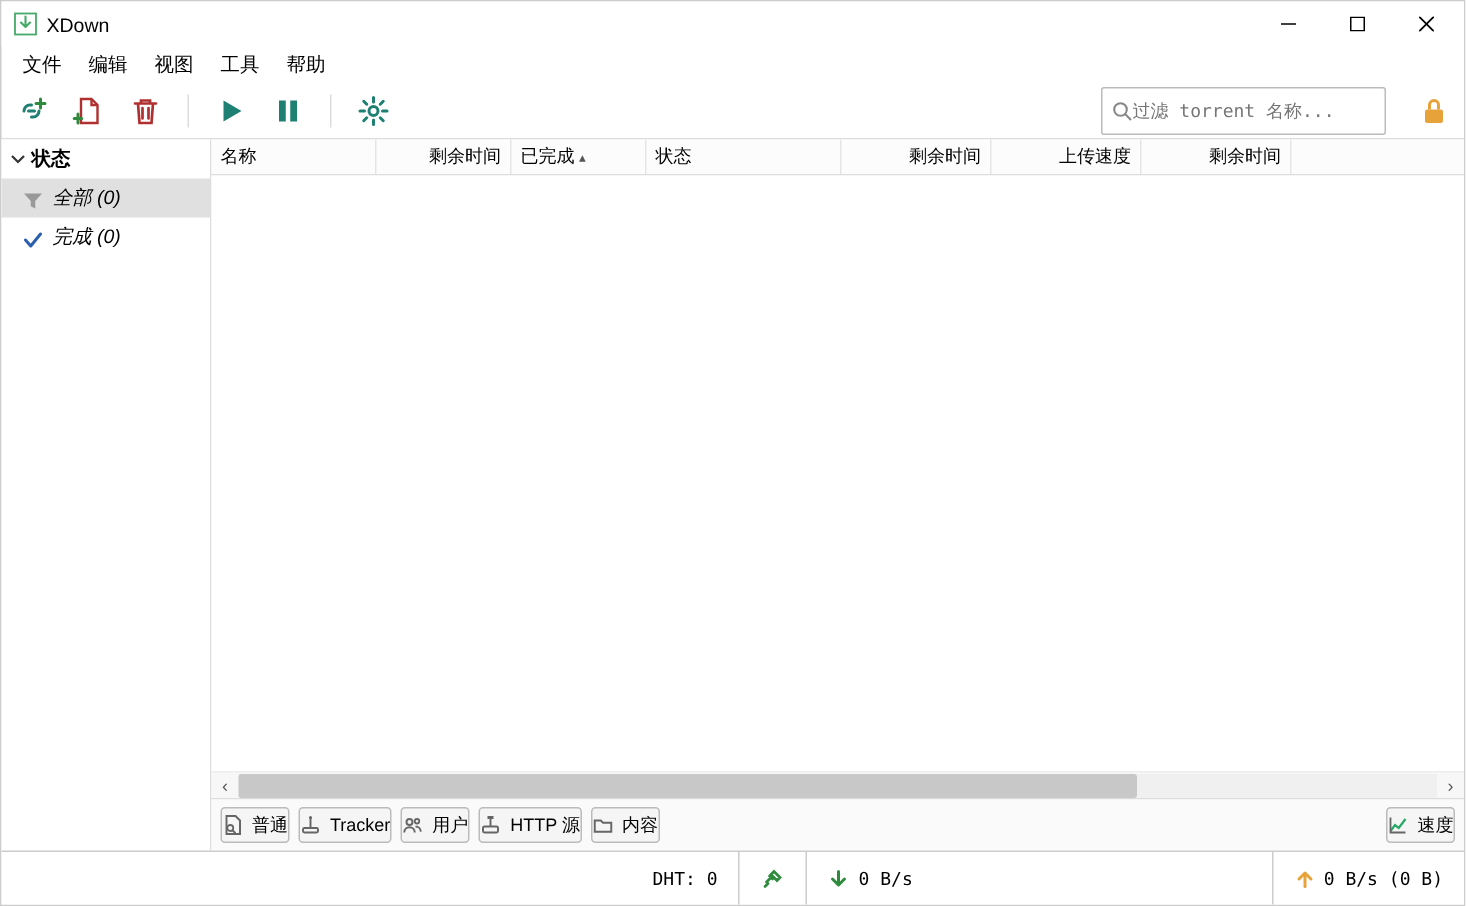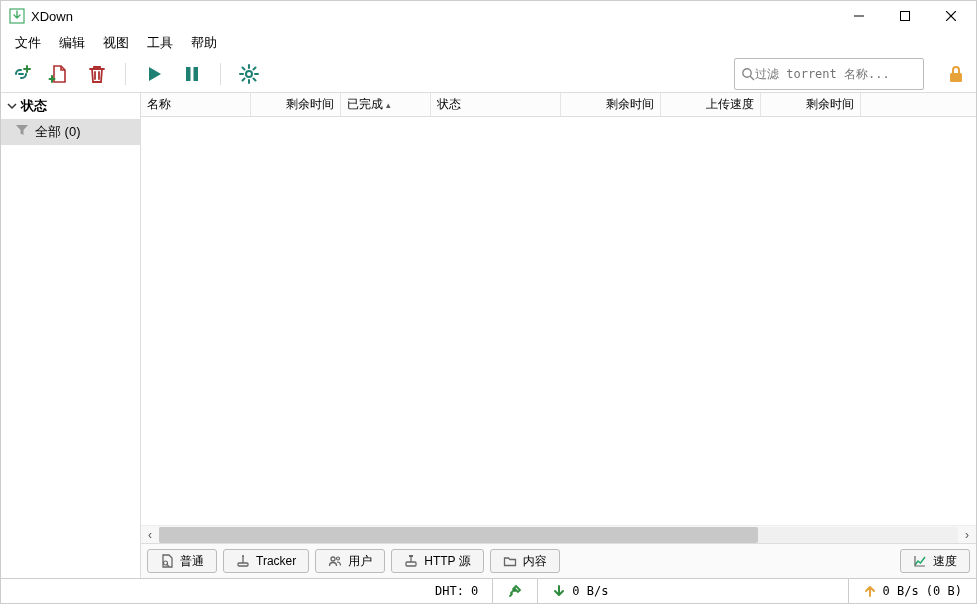--- a/index.html
+++ b/index.html
@@ -17,39 +17,39 @@
 .toolbar { height: 38px; display: flex; align-items: center; padding: 0 8px; gap: 14px; border-bottom: 1px solid #ddd; }
 .toolbar .tbtn { width: 24px; height: 24px; display: flex; align-items: center; justify-content: center; cursor: pointer; }
 .toolbar .spacer { flex: 1; }
 .toolbar .sep { width: 1px; height: 22px; background: #ddd; margin: 0 2px; }
 .searchbox { display: flex; align-items: center; border: 1px solid #bbb; border-radius: 2px; padding: 2px 6px; width: 190px; height: 32px; background: #fff; }
 .searchbox input { border: none; outline: none; flex: 1; font-size: 12px; font-family: "Consolas","SimSun",monospace; color: #888; background: transparent; }
 
 .body { flex: 1; display: flex; min-height: 0; }
 .sidebar { width: 140px; border-right: 1px solid #ddd; background: #fff; }
 .side-header { display: flex; align-items: center; gap: 4px; padding: 4px 6px; font-weight: bold; font-size: 13px; }
-.side-item { display: flex; align-items: flex-start; gap: 6px; padding: 4px 6px 4px 14px; cursor: pointer; font-size: 13px; }
+.side-item { display: flex; align-items: flex-end; gap: 6px; padding: 4px 6px 4px 14px; cursor: pointer; font-size: 13px; font-style: italic; }
 .side-item.selected { background: #e0e0e0; }
 
 .main { flex: 1; display: flex; flex-direction: column; min-width: 0; }
 .table-area { flex: 1; display: flex; flex-direction: column; border-bottom: 1px solid #ddd; min-height: 0; }
 .thead { display: flex; height: 24px; border-bottom: 1px solid #ddd; background: #fcfcfc; }
 .th { border-right: 1px solid #e5e5e5; padding: 4px 6px; font-size: 12px; display: flex; align-items: center; overflow: hidden; white-space: nowrap; }
 .th.right { justify-content: flex-end; }
 .tbody { flex: 1; background: #fff; }
 .hscroll { height: 18px; display: flex; align-items: center; border-top: 1px solid #eee; background: #f7f7f7; }
 .hscroll .arrow { width: 18px; height: 16px; display:flex; align-items:center; justify-content:center; color:#555; cursor:pointer; }
 .hscroll .track { flex: 1; height: 16px; background: #f0f0f0; position: relative; }
 .hscroll .thumb { position:absolute; left:0; top:0; height:100%; width:75%; background:#c8c8c8; border-radius:2px; }
 
 .tabsrow { height: 34px; display: flex; align-items: center; padding: 4px 6px; gap: 6px; background: #fafafa; }
-.tabbtn { display: flex; align-items: center; gap: 6px; border: 1px solid #bbb; border-radius: 3px; padding: 4px 12px; background: #f5f5f5; cursor: pointer; font-size: 12px; height: 24px; }
+.tabbtn { display: flex; align-items: center; gap: 6px; border: 1px solid #bbb; border-radius: 3px; padding: 4px 0; background: #f5f5f5; cursor: pointer; font-size: 12px; height: 24px; }
 .tabsrow .flex { flex:1; }
 
-.statusbar { height: 25px; border-top: 1px solid #ccc; display: flex; align-items: center; font-family: "Consolas","SimSun",monospace; font-size: 12px; background:#fff;text-align:center; }
+.statusbar { height: 36px; border-top: 1px solid #ccc; display: flex; align-items: center; font-family: "Consolas","SimSun",monospace; font-size: 12px; background:#fff;text-align:center; }
 .statusbar .seg { display:flex; align-items:center; gap:6px; padding: 0 14px; height:100%; }
 .statusbar .sepv { width:1px; height:100%; background:#ccc; }
 .statusbar .padleft { flex: 0 0 420px; }
 .statusbar .grow { flex:1; }
 
 svg { display: block; }
 .sort-arrow { margin-left:3px; font-size:9px; color:#555; }
 </style>
 </head>
 <body>
@@ -158,20 +158,28 @@
         <span>状态</span>
       </div>
       <div class="side-item selected">
         <span>
             <svg width="14" height="14" viewBox="0 0 14 14">
               <path d="M1 2h12l-4.5 5v5l-3-1.5V7z" fill="#999"></path>
             </svg>
           </span>
         <span>全部 (0)</span>
       </div>
+      <div class="side-item">
+        <span>
+            <svg width="14" height="14" viewBox="0 0 14 14">
+              <path d="M2 7l3.5 4L12 3" stroke="#2a5fb0" stroke-width="2" fill="none" stroke-linecap="round" stroke-linejoin="round"></path>
+            </svg>
+          </span>
+        <span>完成 (0)</span>
+      </div>
     </div>
 
     <div class="main">
       <div class="table-area">
         <div class="thead">
           <div class="th" style="width:110px">
               <span>名称</span>
             </div>
           <div class="th right" style="width:90px">
               <span>剩余时间</span>

